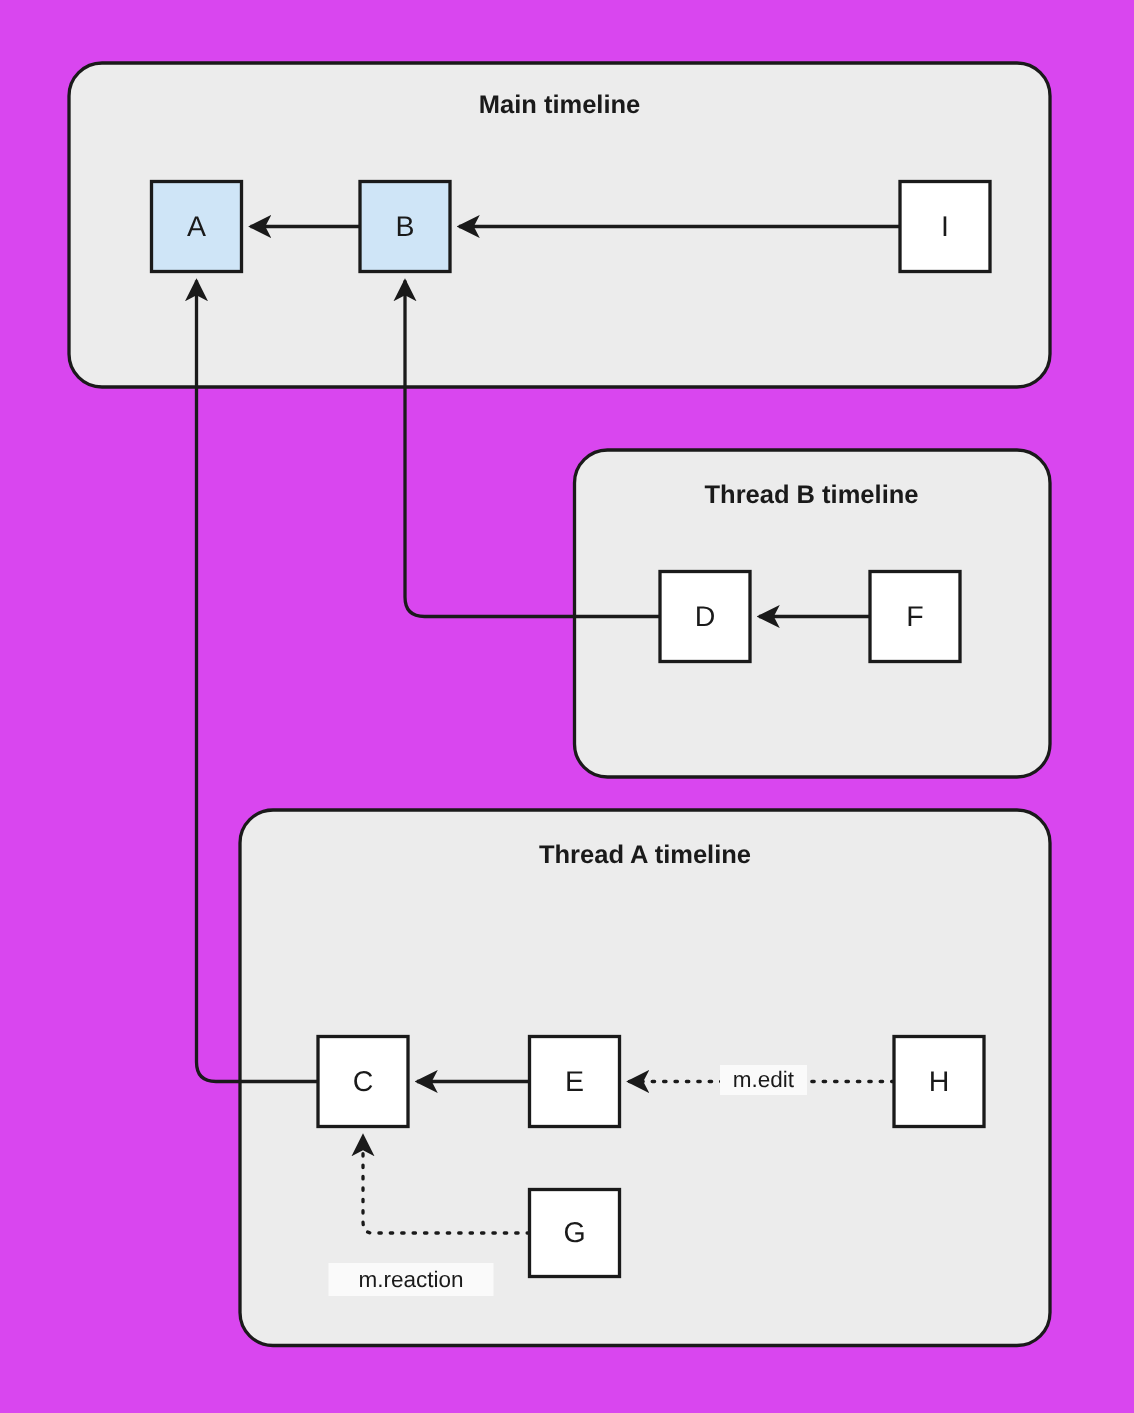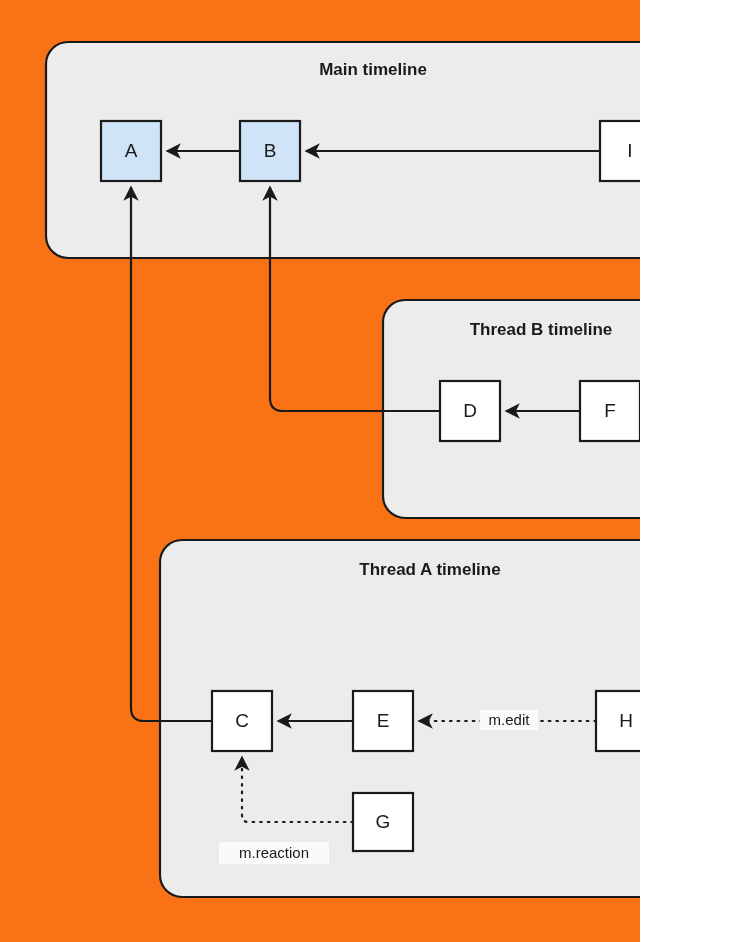--- a/index.html
+++ b/index.html
@@ -2,23 +2,23 @@
 <html><head>
 <meta charset="utf-8">
 <style>
   html, body {
     margin: 0;
     padding: 0;
     background: #ffffff;
   }
   #canvas {
     position: relative;
-    width: 640px;
+    width: 756px;
     height: 942px;
-    background: #f97316;
+    background: #d946ef;
     font-family: "Liberation Sans", sans-serif;
     overflow: hidden;
   }
   #diagram-svg {
     position: absolute;
     left: 0;
     top: 0;
     width: 756px;
     height: 942px;
   }

